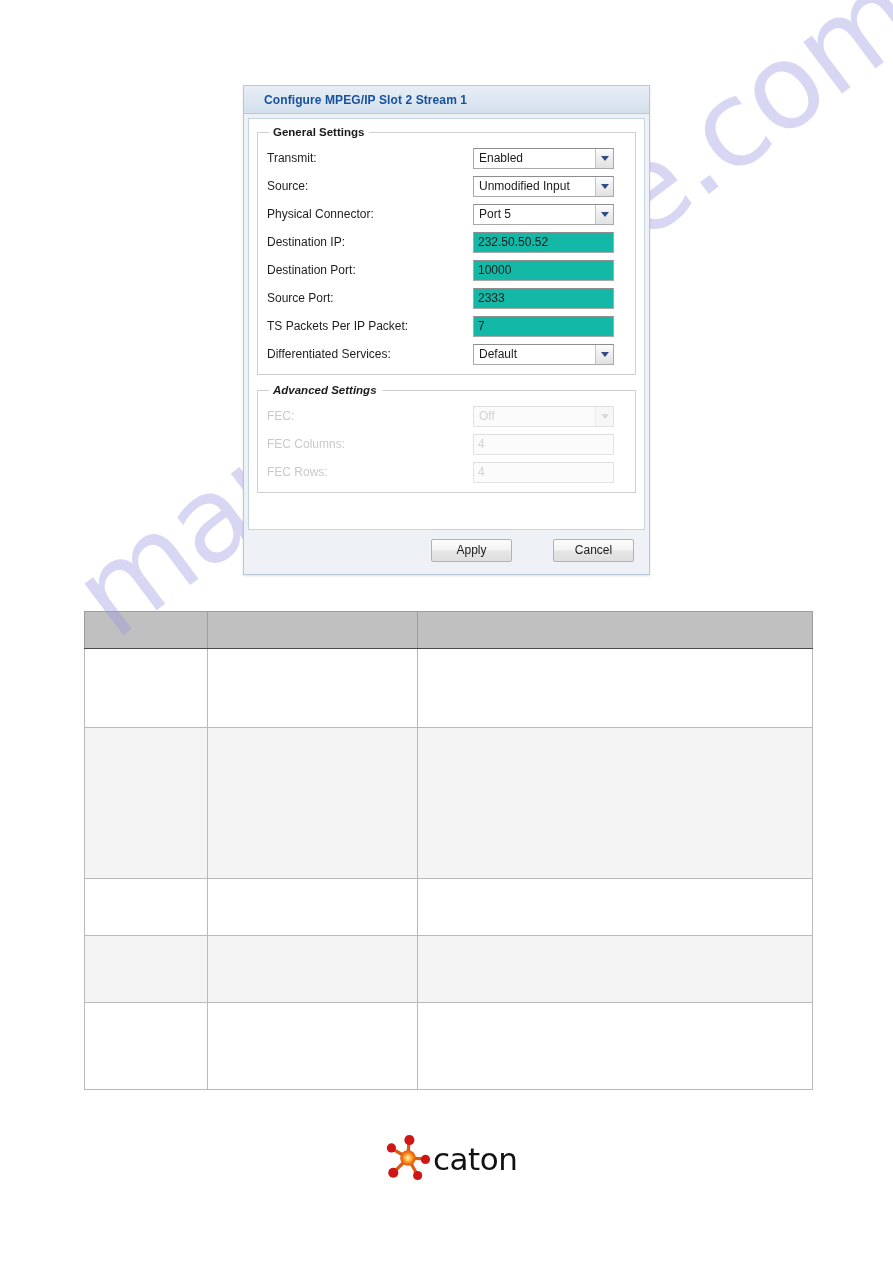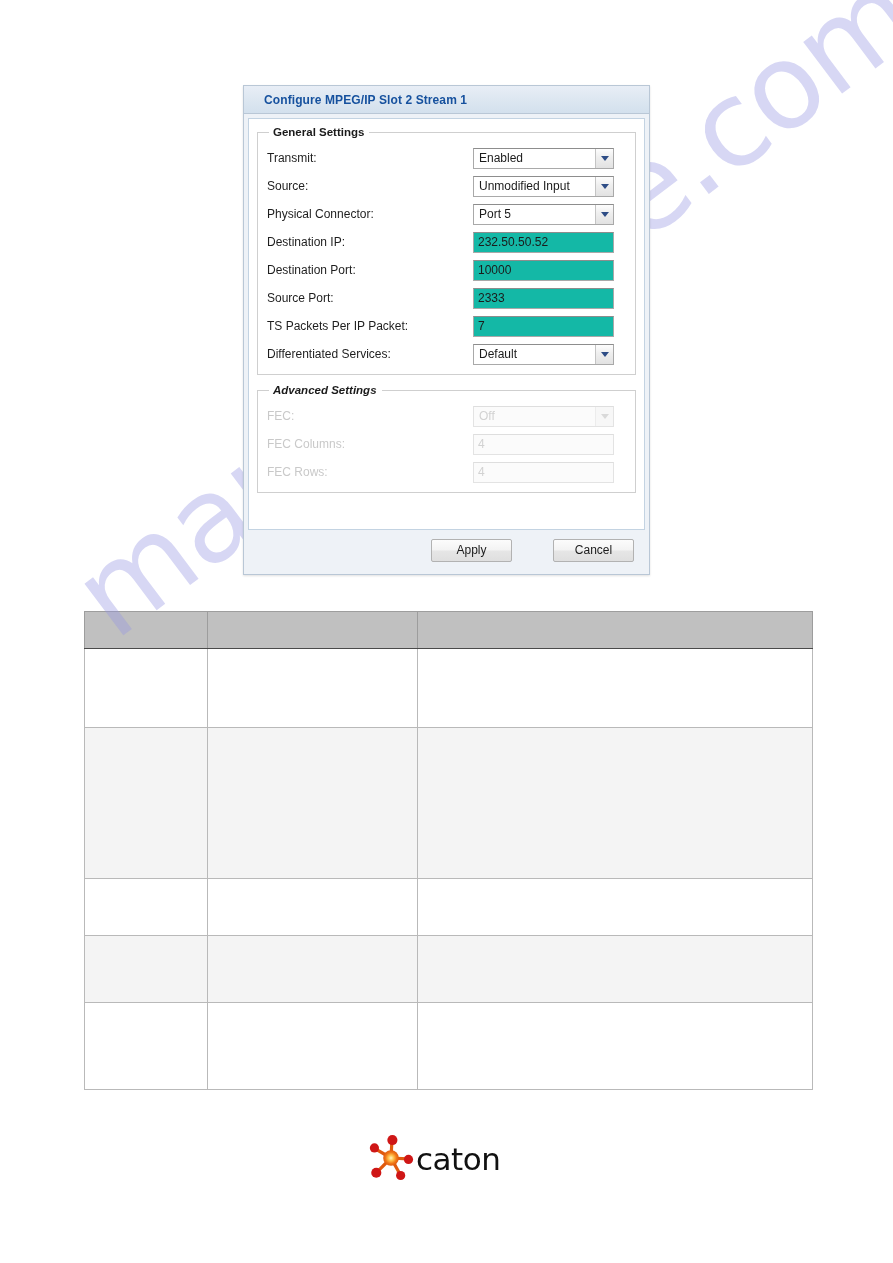--- a/index.html
+++ b/index.html
@@ -247,21 +247,21 @@
   .data-table tbody tr.alt td {
     background: #f4f4f4;
   }
   .col-a { width: 122px; }
   .col-b { width: 209px; }
   .col-c { width: 394px; }
 
   
   .logo {
     position: absolute;
-    left: 368px;
+    left: 385px;
     top: 1134px;
     width: 125px;
     height: 48px;
     display: flex;
     align-items: center;
     z-index: 2;
   }
   .logo-mark {
     width: 46px;
     height: 46px;

